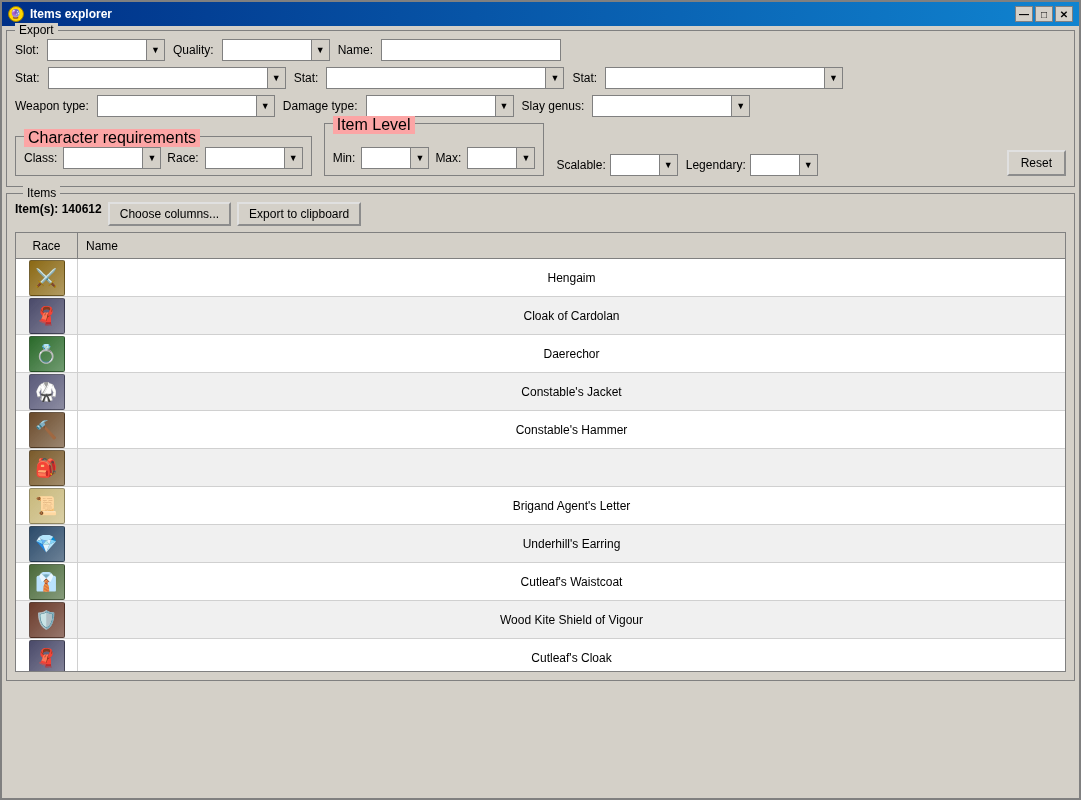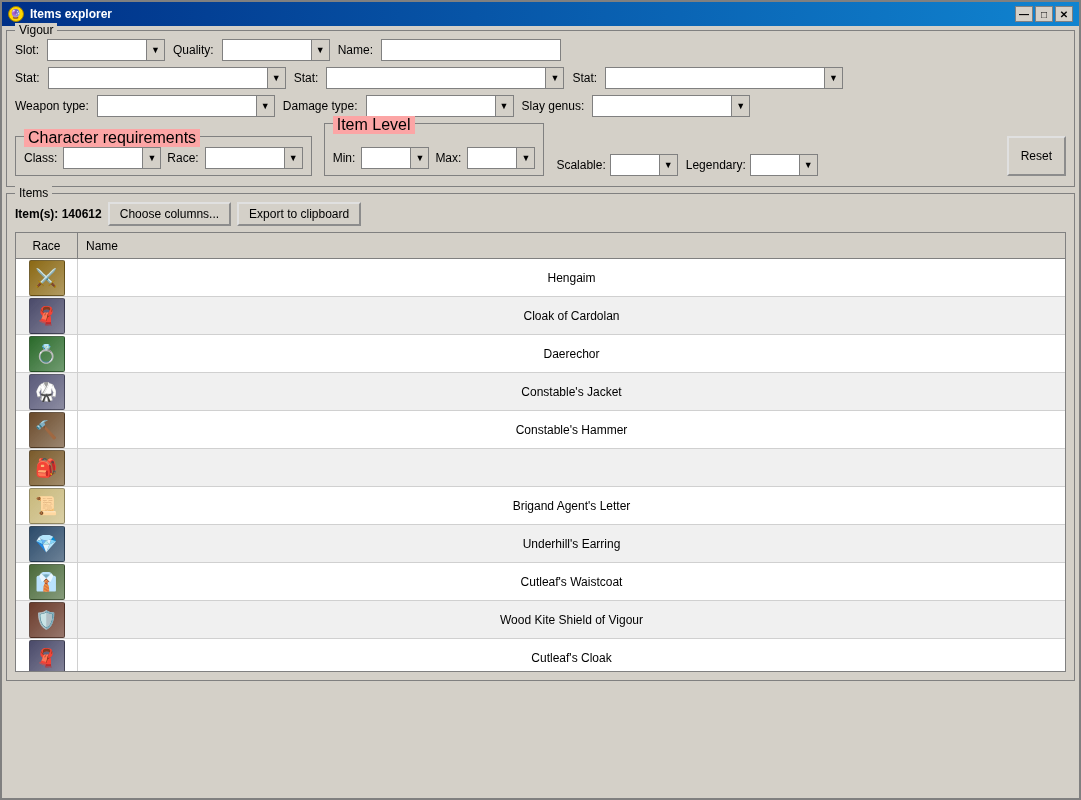--- a/index.html
+++ b/index.html
@@ -143,46 +143,45 @@
       top: -8px;
       left: 8px;
       background: #fca5a5;
       padding: 0 4px;
       font-size: 16px;
     }
 
     .reset-btn {
       background: #d4d0c8;
       border: 2px outset #e0e0e0;
-      height: 40px;
+      height: 26px;
       padding: 0 12px;
       font-size: 12px;
       cursor: pointer;
       margin-left: auto;
       align-self: flex-end;
     }
 
     .items-group {
       border: 1px solid #808080;
       background: #d4d0c8;
       position: relative;
       padding: 8px;
     }
     .items-group .group-label {
       position: absolute;
       top: -8px;
-      left: 8px;
+      left: 16px;
       background: #d4d0c8;
       padding: 0 4px;
       font-size: 12px;
     }
 
     .items-toolbar {
       display: flex;
-      align-items: center;
       gap: 6px;
       margin-bottom: 6px;
     }
     .items-count {
       font-size: 12px;
       font-weight: bold;
     }
     .toolbar-btn {
       background: #d4d0c8;
       border: 2px outset #e0e0e0;
@@ -304,21 +303,21 @@
     <div class="title-buttons">
       <button class="title-btn">—</button>
       <button class="title-btn">□</button>
       <button class="title-btn close">✕</button>
     </div>
   </div>
 
   <div class="content">
 
     <div class="filter-group">
-      <span class="group-label">Vigour</span>
+      <span class="group-label">Export</span>
 
       <div class="filter-row">
         <label>Slot:</label>
         <div class="combo-box">
           <input type="text" class="combo-input" style="width: 100px;" readonly="">
           <button class="combo-btn">▼</button>
         </div>
         <label>Quality:</label>
         <div class="combo-box">
           <input type="text" class="combo-input" style="width: 90px;" readonly="">

